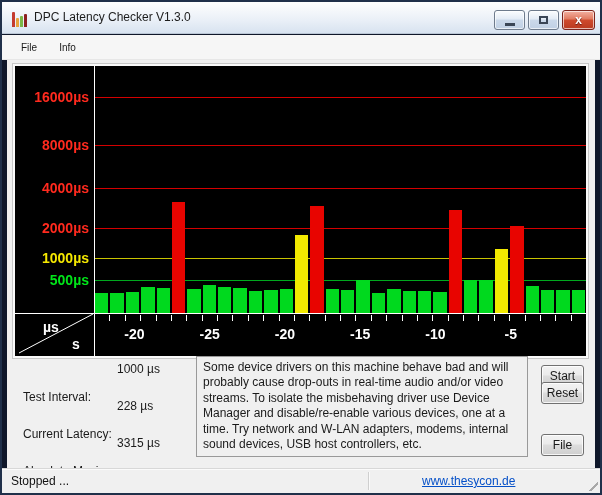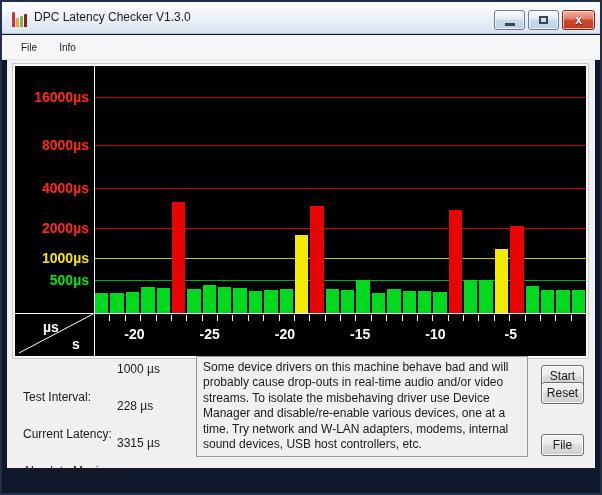--- a/index.html
+++ b/index.html
@@ -226,13 +226,20 @@
 
     <div class="infobox">Some device drivers on this machine behave bad and will probably cause drop-outs in real-time audio and/or video streams. To isolate the misbehaving driver use Device Manager and disable/re-enable various devices, one at a time. Try network and W-LAN adapters, modems, internal sound devices, USB host controllers, etc.</div>
 
     <div id="btnHost">
         <div class="btn" style="top: 305px;">Start</div>
         <div class="btn" style="top: 322px;">Reset</div>
         <div class="btn" style="top: 374px;">File</div>
       </div>
   </div>
 
+  <div class="statusbar">
+    <div class="inner-top"></div>
+    <div class="status-text">Stopped ...</div>
+    <div class="status-div"></div>
+    <a class="status-link">www.thesycon.de</a>
+    <div class="grip"></div>
+  </div>
 </div>
 
 </body></html>

